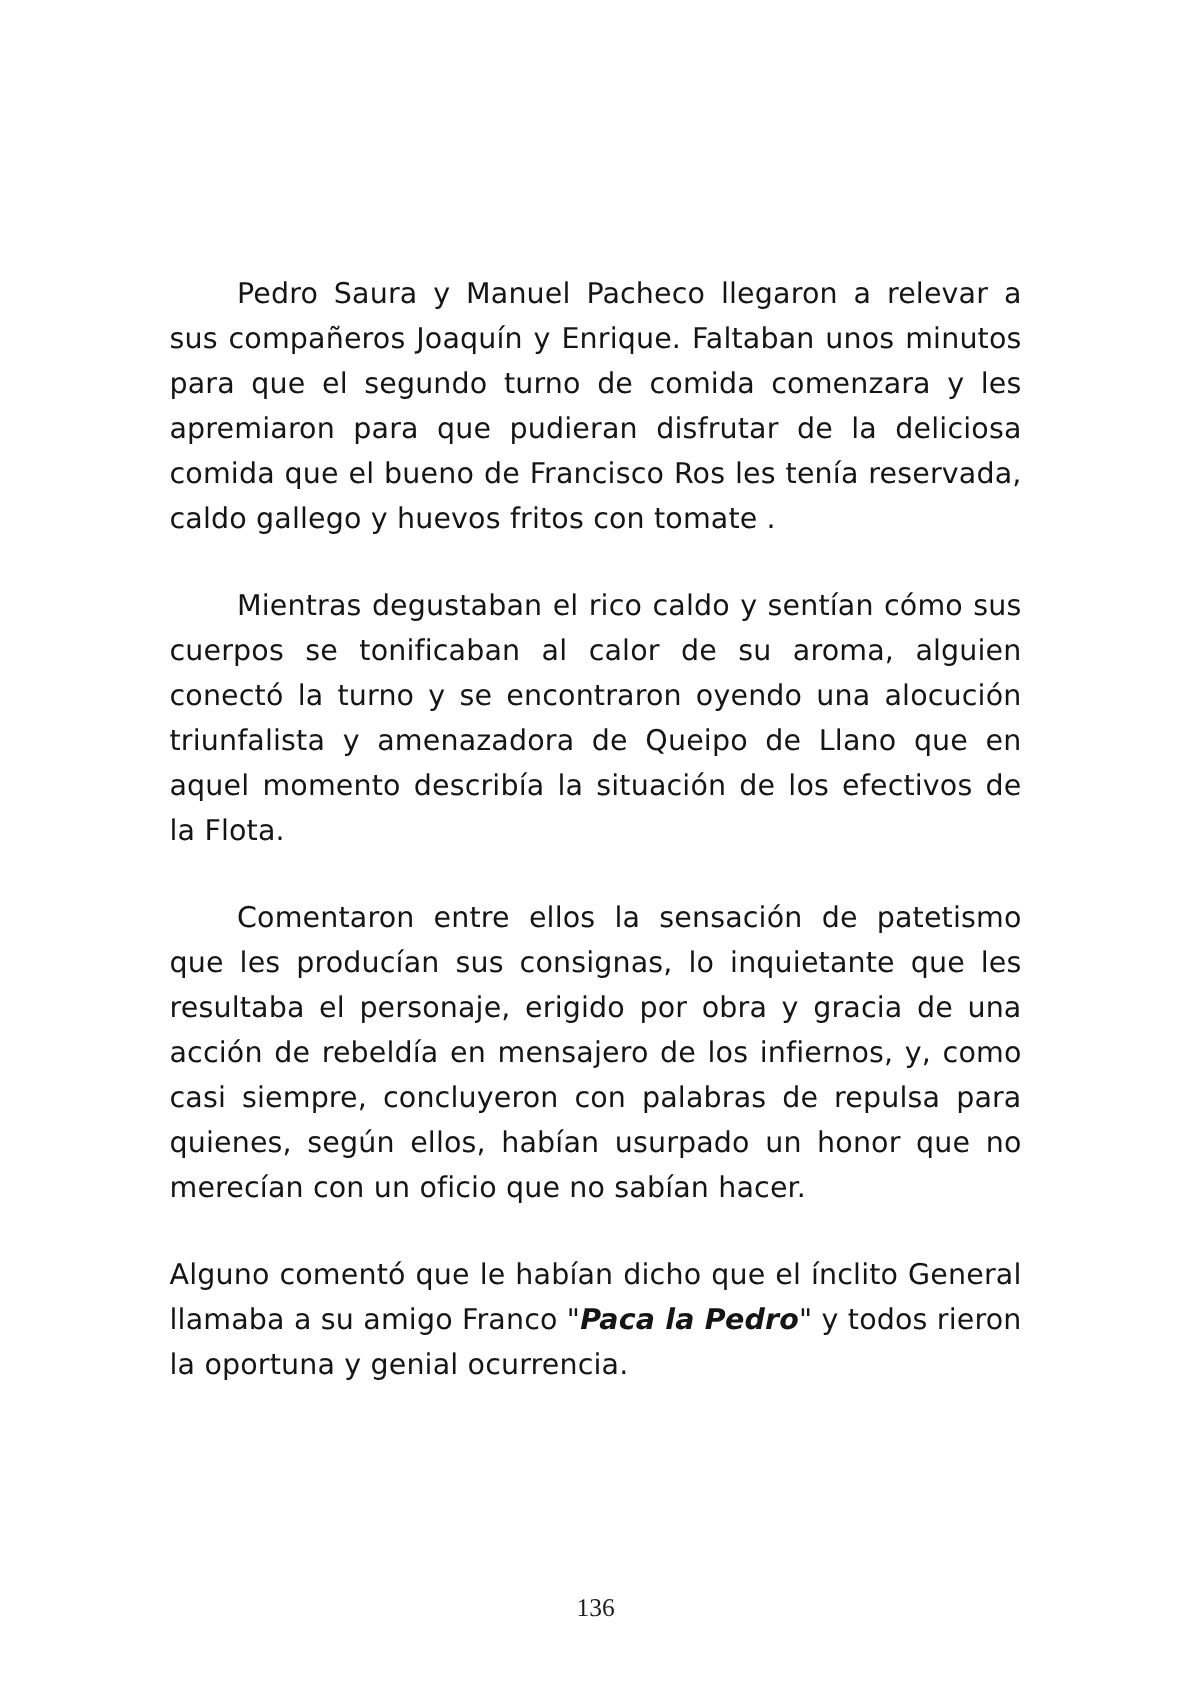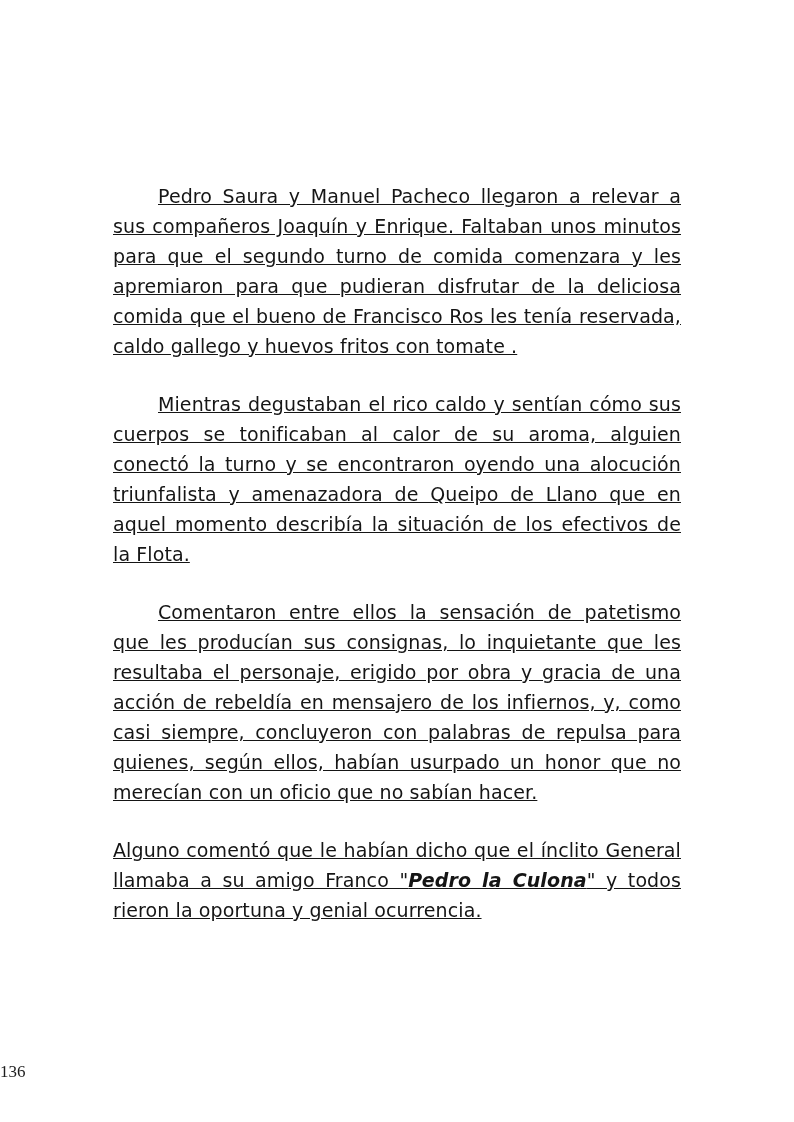--- a/index.html
+++ b/index.html
@@ -21,44 +21,43 @@
     left: 113px;
     top: 181px;
     width: 568px;
   }
   .para {
     margin: 0 0 28px 0;
     font-size: 19px;
     line-height: 30px;
     text-align: justify;
     letter-spacing: 0.1px;
-    text-decoration: underline;
   }
   .para.indent {
     text-indent: 45px;
   }
   .emph {
     font-weight: bold;
     font-style: italic;
   }
   .pagenum {
     position: absolute;
     left: 0;
     right: 0;
     top: 1062px;
-    text-align: left;
+    text-align: center;
     font-family: "Liberation Serif", serif;
     font-size: 17px;
     color: #1d1d1d;
   }
 </style>
 </head>
 <body>
 
 <div class="page">
   <div class="text-block">
     <p class="para indent">Pedro Saura y Manuel Pacheco llegaron a relevar a sus compañeros Joaquín y Enrique. Faltaban unos minutos para que el segundo turno de comida comenzara y les apremiaron para que pudieran disfrutar de la deliciosa comida que el bueno de Francisco Ros les tenía reservada, caldo gallego y huevos fritos con tomate .</p>
     <p class="para indent">Mientras degustaban el rico caldo y sentían cómo sus cuerpos se tonificaban al calor de su aroma, alguien conectó la turno y se encontraron oyendo una alocución triunfalista y amenazadora de Queipo de Llano que en aquel momento describía la situación de los efectivos de la Flota.</p>
     <p class="para indent">Comentaron entre ellos la sensación de patetismo que les producían sus consignas, lo inquietante que les resultaba el personaje, erigido por obra y gracia de una acción de rebeldía en mensajero de los infiernos, y, como casi siempre, concluyeron con palabras de repulsa para quienes, según ellos, habían usurpado un honor que no merecían con un oficio que no sabían hacer.</p>
-    <p class="para"><span>Alguno comentó que le habían dicho que el ínclito General llamaba a su amigo Franco "</span><span class="emph">Pedro la Culona</span><span>" y todos rieron la oportuna y genial ocurrencia.</span></p>
+    <p class="para"><span>Alguno comentó que le habían dicho que el ínclito General llamaba a su amigo Franco "</span><span class="emph">Paca la Pedro</span><span>" y todos rieron la oportuna y genial ocurrencia.</span></p>
   </div>
   <div class="pagenum">136</div>
 </div>
 
 </body></html>

